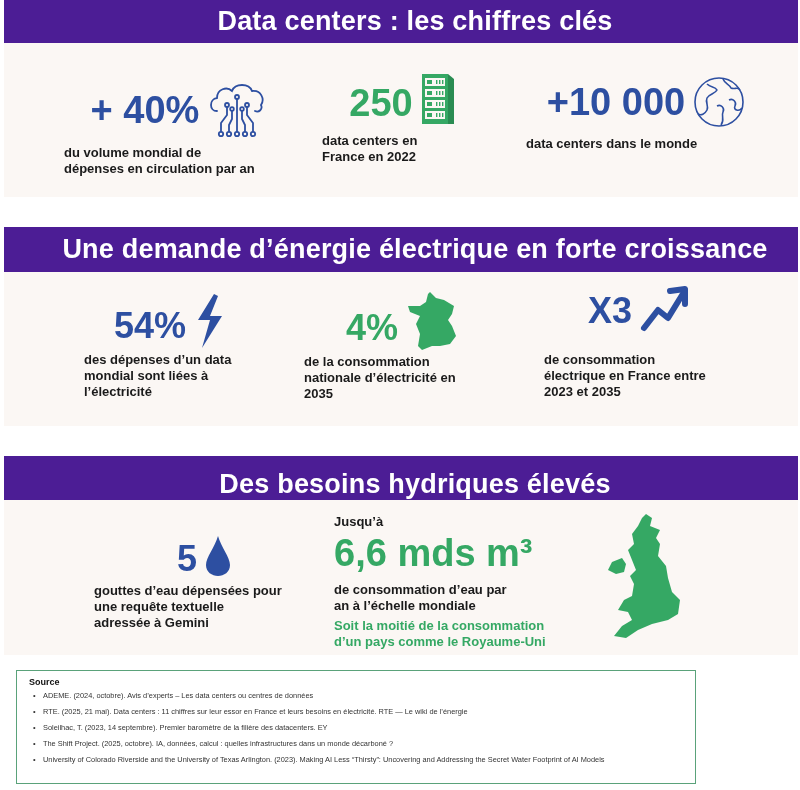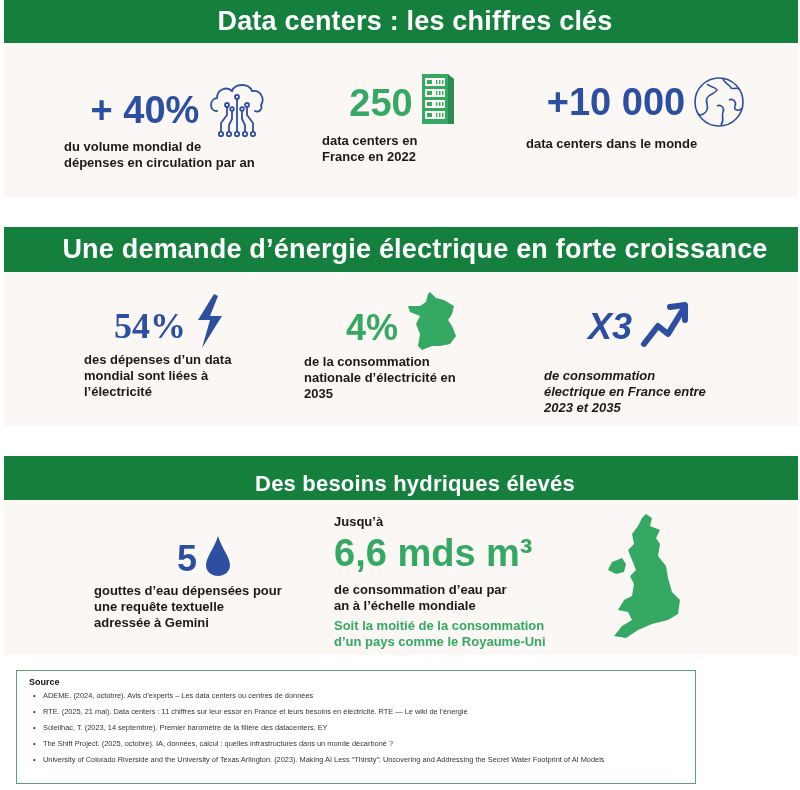--- a/index.html
+++ b/index.html
@@ -1,21 +1,21 @@
 <!DOCTYPE html>
 <html><head>
 <meta charset="utf-8">
 <style>
   * { box-sizing: border-box; margin: 0; padding: 0; }
   html, body { width: 800px; height: 790px; background: #ffffff; overflow: hidden; }
   body { font-family: "Liberation Sans", sans-serif; position: relative; }
 
   .banner {
     position: absolute; left: 4px; right: 2px;
-    background: #15803d; color: #ffffff;
+    background: #4c1d95; color: #ffffff;
     display: flex; align-items: center; justify-content: center;
     font-weight: bold; letter-spacing: 0.2px; padding-left: 28px;
   }
   .panel { position: absolute; left: 4px; right: 2px; background: #fbf7f4; }
 
   .stat { position: absolute; text-align: left; }
   .num { font-weight: bold; line-height: 1; }
   .blue { color: #2d4fa1; }
   .green { color: #35a864; }
   .caption {
@@ -61,21 +61,21 @@
           <circle cx="35" cy="28" r="1.8"></circle>
             <path d="M35 30 V38 L38 44 V50"></path>
           <circle cx="14" cy="53" r="2.2"></circle>
             <circle cx="22" cy="53" r="2.2"></circle>
             <circle cx="30" cy="53" r="2.2"></circle>
             <circle cx="38" cy="53" r="2.2"></circle>
             <circle cx="46" cy="53" r="2.2"></circle>
         </svg>
       </span>
     </div>
-    <div class="caption" style="">
+    <div class="caption" style="margin-top:6px;">
       <div>du volume mondial de</div>
       <div>dépenses en circulation par an</div>
     </div>
   </div>
 
   <div class="stat" style="left:318px;top:30px;width:160px;">
     <div class="row">
       <span class="num green" style="font-size:38px;margin-top:8px;">250</span>
       <span>
         <svg width="34" height="52" viewBox="0 0 34 52">
@@ -132,21 +132,21 @@
     </div>
   </div>
 </div>
 
 <div class="banner" style="top:227px;height:45px;font-size:27px;">
   <span>Une demande d’énergie électrique en forte croissance</span>
 </div>
 <div class="panel" style="top:272px;height:154px;">
   <div class="stat" style="left:80px;top:22px;width:170px;">
     <div class="row">
-      <span class="num blue" style="font-size:36px;margin-top:10px;font-family:Liberation Serif, serif;">54%</span>
+      <span class="num blue" style="font-size:36px;margin-top:10px;">54%</span>
       <span>
         <svg width="30" height="54" viewBox="0 0 30 54">
             <polygon points="20,0 4,26 16,26 8,54 28,22 16,22 24,2" fill="#2d4fa1"></polygon>
           </svg>
       </span>
     </div>
     <div class="caption" style="margin-top:4px;">
       <div>des dépenses d’un data</div>
       <div>mondial sont liées à</div>
       <div>l’électricité</div>
@@ -162,39 +162,39 @@
           </svg>
       </span>
     </div>
     <div class="caption" style="margin-top:2px;">
       <div>de la consommation</div>
       <div>nationale d’électricité en</div>
       <div>2035</div>
     </div>
   </div>
 
-  <div class="stat" style="left:540px;top:28px;width:190px;font-style:italic;">
+  <div class="stat" style="left:540px;top:12px;width:190px;">
     <div class="row">
       <span class="num blue" style="font-size:36px;margin-top:6px;">X3</span>
       <span>
         <svg width="50" height="48" viewBox="0 0 50 48" fill="none" stroke="#2d4fa1" stroke-width="6" stroke-linecap="round" stroke-linejoin="round">
           <polyline points="4,44 18,26 28,34 44,8"></polyline>
             <polyline points="30,7 45,5 45,20"></polyline>
         </svg>
       </span>
     </div>
     <div class="caption" style="margin-top:20px;">
       <div>de consommation</div>
       <div>électrique en France entre</div>
       <div>2023 et 2035</div>
     </div>
   </div>
 </div>
 
-<div class="banner" style="top:456px;height:56px;font-size:22px;">
+<div class="banner" style="top:456px;height:56px;font-size:27px;">
   <span>Des besoins hydriques élevés</span>
 </div>
 <div class="panel" style="top:500px;height:155px;">
   <div class="stat" style="left:90px;top:35px;width:220px;">
     <div class="row">
       <span class="num blue" style="font-size:36px;margin-top:6px;">5</span>
       <span>
         <svg width="26" height="42" viewBox="0 0 26 42">
             <path d="M13 1 C16 12 25 22 25 30 C25 37 19 41 13 41 C7 41 1 37 1 30 C1 22 10 12 13 1 Z" fill="#2d4fa1"></path>
           </svg>

